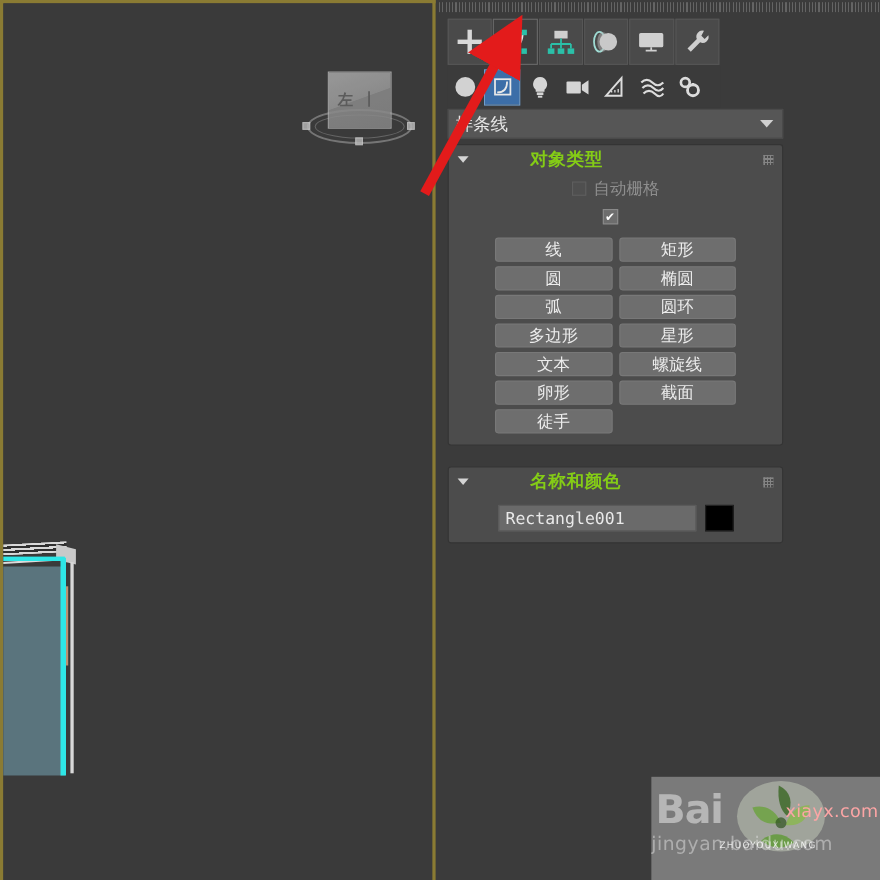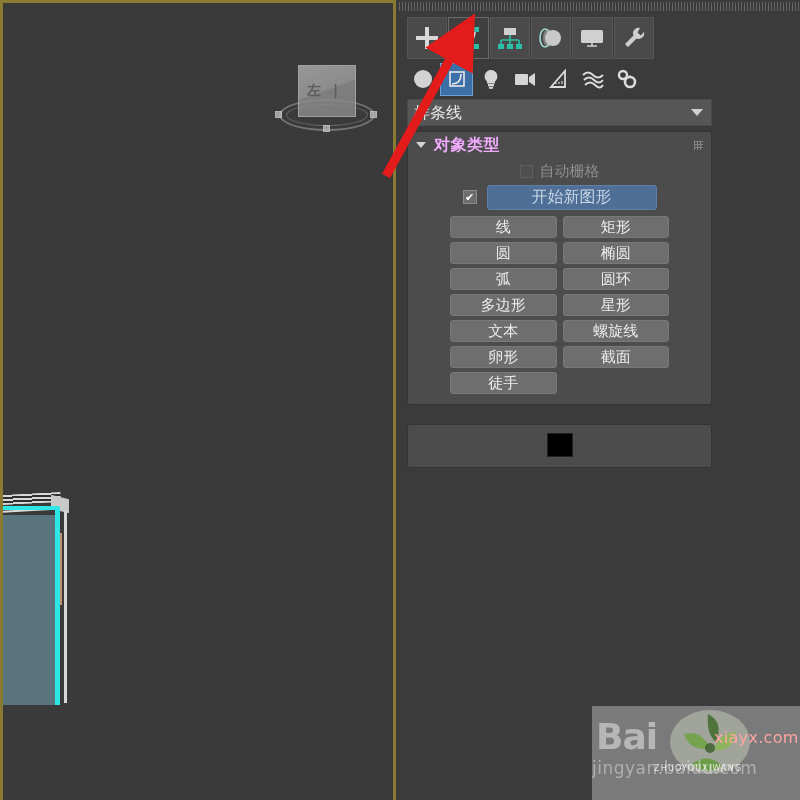--- a/index.html
+++ b/index.html
@@ -169,22 +169,23 @@
     padding-left: 8px; position: relative;
   }
   .ro-arrow {
     width: 0; height: 0;
     border-left: 5px solid transparent;
     border-right: 5px solid transparent;
     border-top: 6px solid #d4d4d4;
     margin-right: 8px;
   }
   .ro-title {
-    color: #f0abfc; font-size: 16px; font-weight: bold;
+    color: #84cc16; font-size: 16px; font-weight: bold;
     letter-spacing: .5px;
+    margin-left: 48px;
   }
   .ro-grip {
     position: absolute; right: 8px; top: 9px;
     width: 9px; height: 9px;
     background: repeating-linear-gradient(90deg,#8f8f8f 0 1px,transparent 1px 3px),
                 repeating-linear-gradient(180deg,#8f8f8f 0 1px,transparent 1px 3px);
     opacity: .85;
   }
   .ro-body { padding: 2px 8px 10px 8px; text-align: right; }
 
@@ -441,21 +442,20 @@
       </div>
       <div class="ro-body">
 
         <div class="row-autogrid">
           <span class="chk disabled"></span>
           <span class="lbl-dim">自动栅格</span>
         </div>
 
         <div class="row-newshape">
           <span class="chk-on">✔</span>
-          <span class="btn-newshape">开始新图形</span>
         </div>
 
         <div class="btn-grid">
           <div class="objbtn">线</div>
           <div class="objbtn">矩形</div>
           <div class="objbtn">圆</div>
           <div class="objbtn">椭圆</div>
           <div class="objbtn">弧</div>
           <div class="objbtn">圆环</div>
           <div class="objbtn">多边形</div>
@@ -463,22 +463,28 @@
           <div class="objbtn">文本</div>
           <div class="objbtn">螺旋线</div>
           <div class="objbtn">卵形</div>
           <div class="objbtn">截面</div>
           <div class="objbtn">徒手</div>
         </div>
       </div>
     </div>
 
     <div class="rollout" style="top:424px;">
+      <div class="ro-header">
+        <span class="ro-arrow"></span>
+        <span class="ro-title">名称和颜色</span>
+        <span class="ro-grip"></span>
+      </div>
       <div class="ro-body">
         <div class="row-name">
+          <span class="name-field" placeholder="Rectangle001">Rectangle001</span>
           <span class="color-sw" style="background: rgb(0, 0, 0);"></span>
         </div>
       </div>
     </div>
   </div>
 
   <svg id="arrow-svg">
     <defs>
       <marker id="ah" markerWidth="6" markerHeight="6" refX="3" refY="3" orient="auto">
         <path d="M0 0 L6 3 L0 6 Z" fill="#e31b1b"></path>

